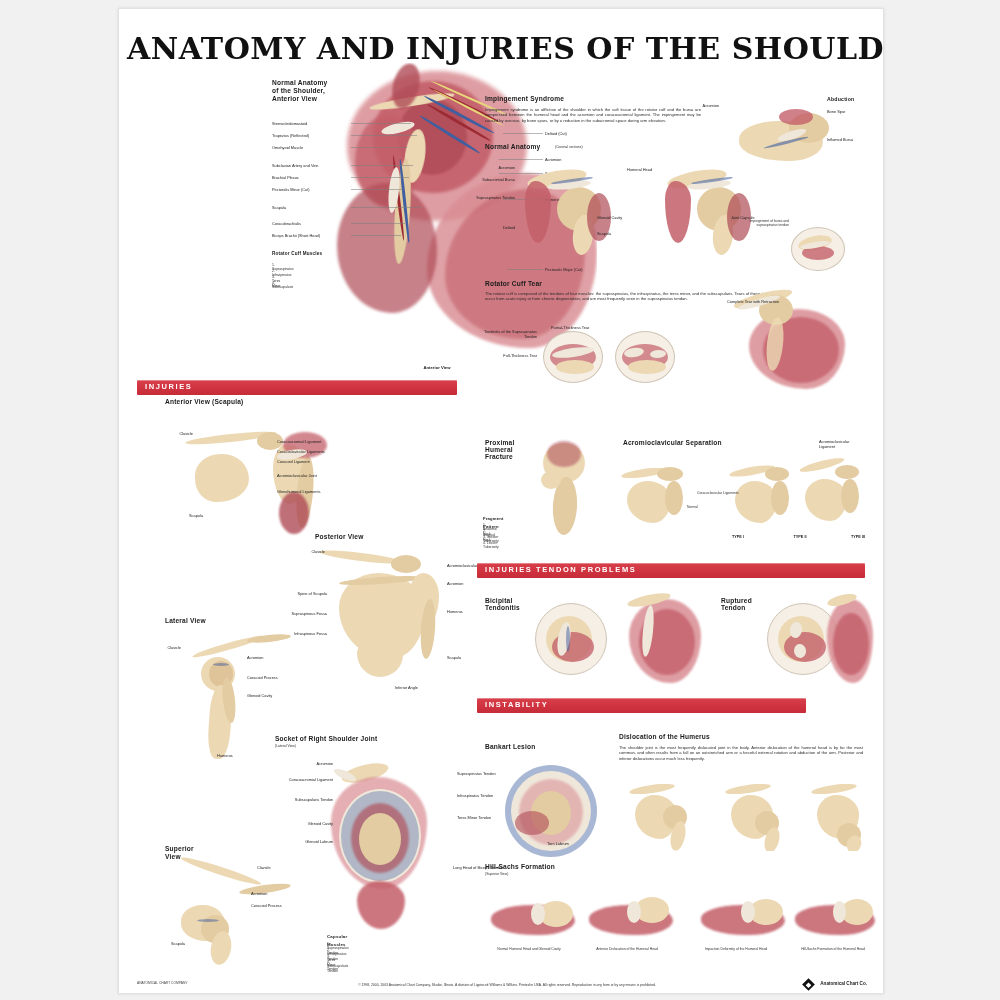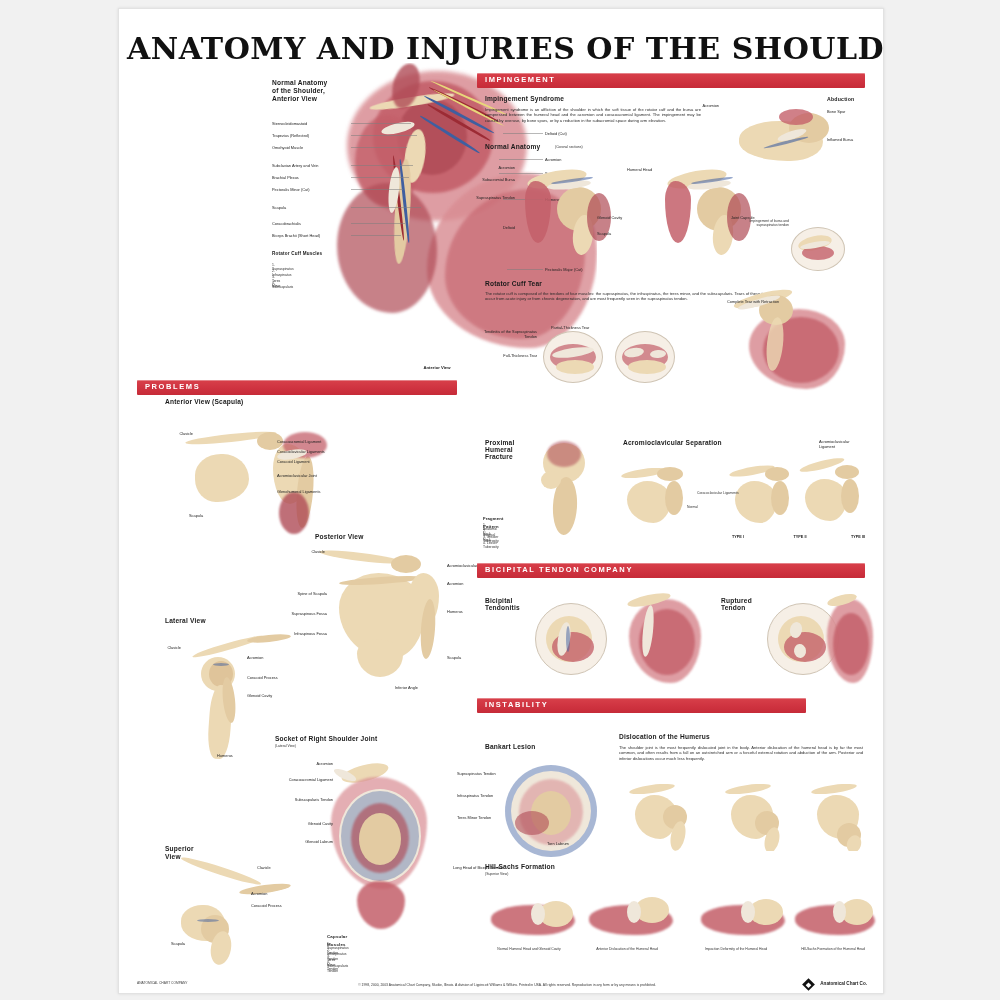--- a/index.html
+++ b/index.html
@@ -147,21 +147,21 @@
       <div class="h-sub" style="left:0;top:0;width:70px;font-size:4.6px;line-height:6px;">Rotator Cuff Muscles</div>
       <div class="tiny" style="left:0;top:12px;">1. Supraspinatus</div>
       <div class="tiny" style="left:0;top:18px;">2. Infraspinatus</div>
       <div class="tiny" style="left:0;top:24px;">3. Teres Minor</div>
       <div class="tiny" style="left:0;top:30px;">4. Subscapularis</div>
     </div>
 
     <div class="cap" style="left:270px;top:350px;width:80px;">Anterior View</div>
 
     <div class="banner" style="left:10px;top:365px;width:320px;">
-      <span class="btxt">PROBLEMS</span>
+      <span class="btxt">INJURIES</span>
     </div>
 
     <div class="h-sub" style="left:38px;top:383px;width:140px;">Anterior View (Scapula)</div>
 
     <div class="ill" style="left:30px;top:395px;width:200px;height:130px;">
       <div class="bone" style="left:28px;top:24px;width:92px;height:8px;transform:rotate(-6deg);"></div>
       <div class="bone2" style="left:100px;top:22px;width:26px;height:18px;"></div>
       <div class="bone" style="left:116px;top:34px;width:34px;height:60px;border-radius:42% 58% 50% 50%/40% 40% 60% 60%;"></div>
       <div class="bone2" style="left:140px;top:46px;width:16px;height:72px;transform:rotate(5deg);"></div>
       <div class="musc" style="left:126px;top:22px;width:44px;height:26px;opacity:.75;filter:blur(.8px);"></div>
@@ -269,23 +269,20 @@
     </div>
 
     <div style="position:absolute;left:200px;top:918px;">
       <div class="h-sub" style="left:0;top:0;font-size:4.4px;">Capsular Muscles</div>
       <div class="tiny" style="left:0;top:9px;">1. Supraspinatus Tendon</div>
       <div class="tiny" style="left:0;top:15px;">2. Infraspinatus Tendon</div>
       <div class="tiny" style="left:0;top:21px;">3. Teres Minor Tendon</div>
       <div class="tiny" style="left:0;top:27px;">4. Subscapularis Tendon</div>
     </div>
 
-    <div class="banner" style="left:350px;top:58px;width:388px;">
-      <span class="btxt">IMPINGEMENT</span>
-    </div>
 
     <div class="h-sub" style="left:358px;top:80px;width:200px;">Impingement Syndrome</div>
     <div class="para" style="left:358px;top:92px;width:216px;">Impingement syndrome is an affliction of the shoulder in which the soft tissue of the rotator cuff and the bursa are compressed between the humeral head and the acromion and coracoacromial ligament. The impingement may be caused by overuse, by bone spurs, or by a reduction in the subacromial space during arm elevation.</div>
 
     <div class="h-sub" style="left:700px;top:80px;width:50px;font-size:5.2px;">Abduction</div>
     <div class="ill" style="left:596px;top:86px;width:140px;height:76px;">
       <div class="bone" style="left:16px;top:20px;width:84px;height:40px;border-radius:50% 50% 40% 60%/46% 54% 50% 50%;"></div>
       <div class="bone2" style="left:66px;top:12px;width:40px;height:30px;border-radius:50%;"></div>
       <div class="musc" style="left:56px;top:8px;width:34px;height:16px;border-radius:50%;opacity:.8;"></div>
       <div class="vein" style="left:40px;top:40px;width:46px;height:3px;transform:rotate(-14deg);opacity:.6;"></div>
@@ -410,21 +407,21 @@
     </div>
 
     <div class="cap" style="left:586px;top:520px;width:50px;font-size:3.8px;">TYPE I</div>
     <div class="cap" style="left:648px;top:520px;width:50px;font-size:3.8px;">TYPE II</div>
     <div class="cap" style="left:706px;top:520px;width:50px;font-size:3.8px;">TYPE III</div>
 
     <div class="lbl" style="left:692px;top:424px;width:44px;">Acromioclavicular Ligament</div>
     <div class="tiny" style="left:570px;top:476px;width:60px;">Coracoclavicular Ligaments</div>
 
     <div class="banner" style="left:350px;top:548px;width:388px;">
-      <span class="btxt">BICIPITAL TENDON COMPANY</span>
+      <span class="btxt">INJURIES TENDON PROBLEMS</span>
     </div>
 
     <div class="h-sub" style="left:358px;top:582px;width:54px;line-height:7px;">Bicipital Tendonitis</div>
     <div class="h-sub" style="left:594px;top:582px;width:50px;line-height:7px;">Ruptured Tendon</div>
 
     <div class="circ" style="left:408px;top:588px;width:70px;height:70px;">
       <div class="bone" style="left:10px;top:12px;width:46px;height:46px;border-radius:50%;"></div>
       <div class="musc" style="left:16px;top:28px;width:42px;height:30px;border-radius:50%;opacity:.78;filter:blur(.7px);"></div>
       <div class="tend" style="left:22px;top:18px;width:12px;height:34px;transform:rotate(10deg);"></div>
       <div class="vein" style="left:30px;top:22px;width:4px;height:26px;opacity:.5;"></div>

